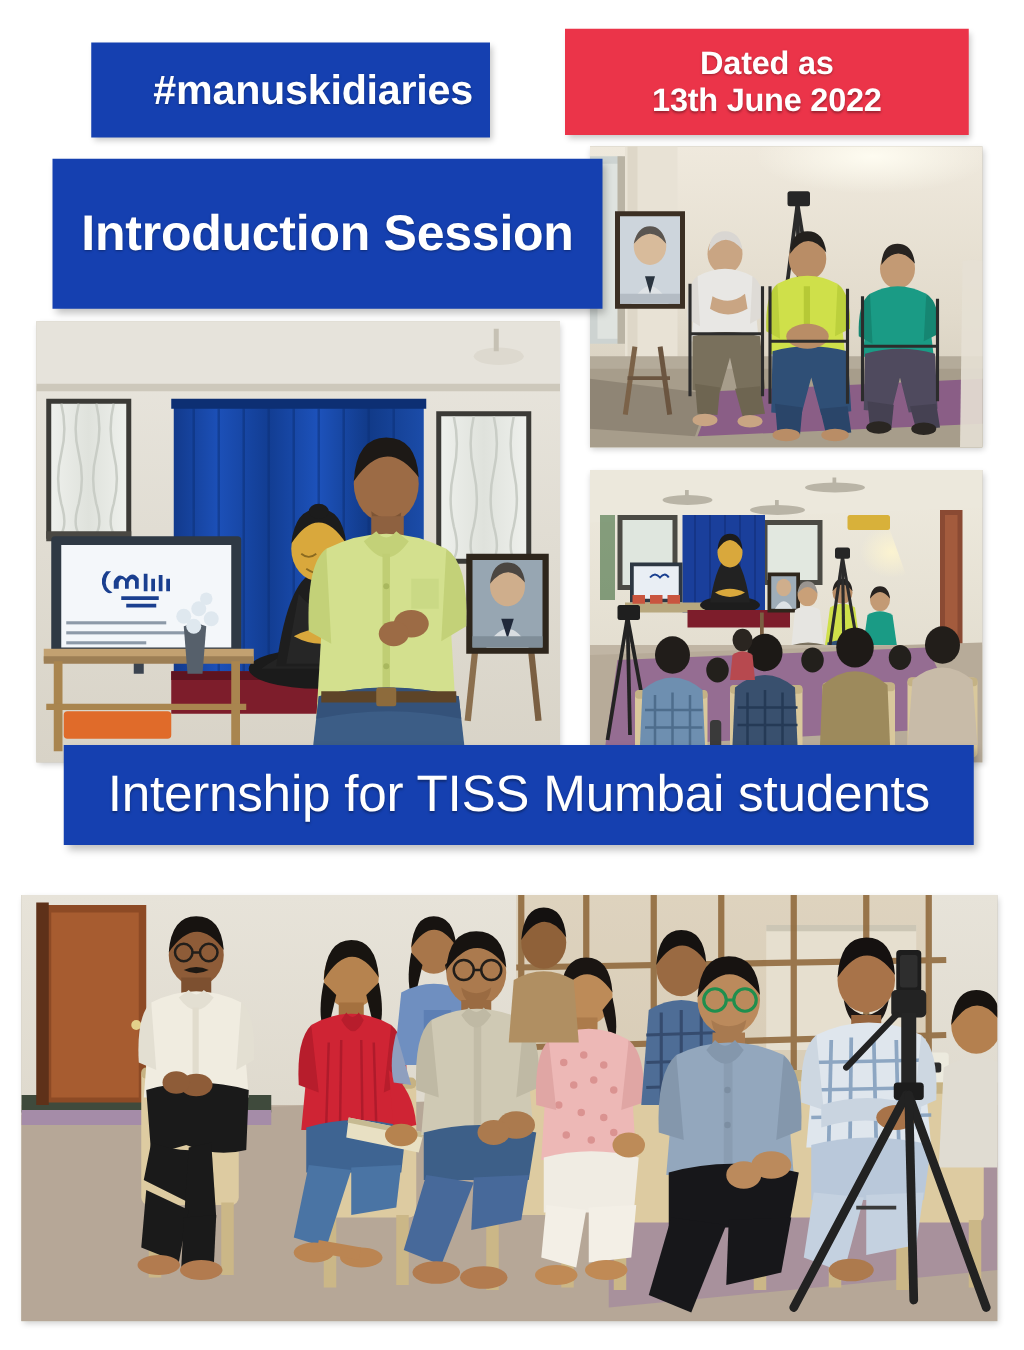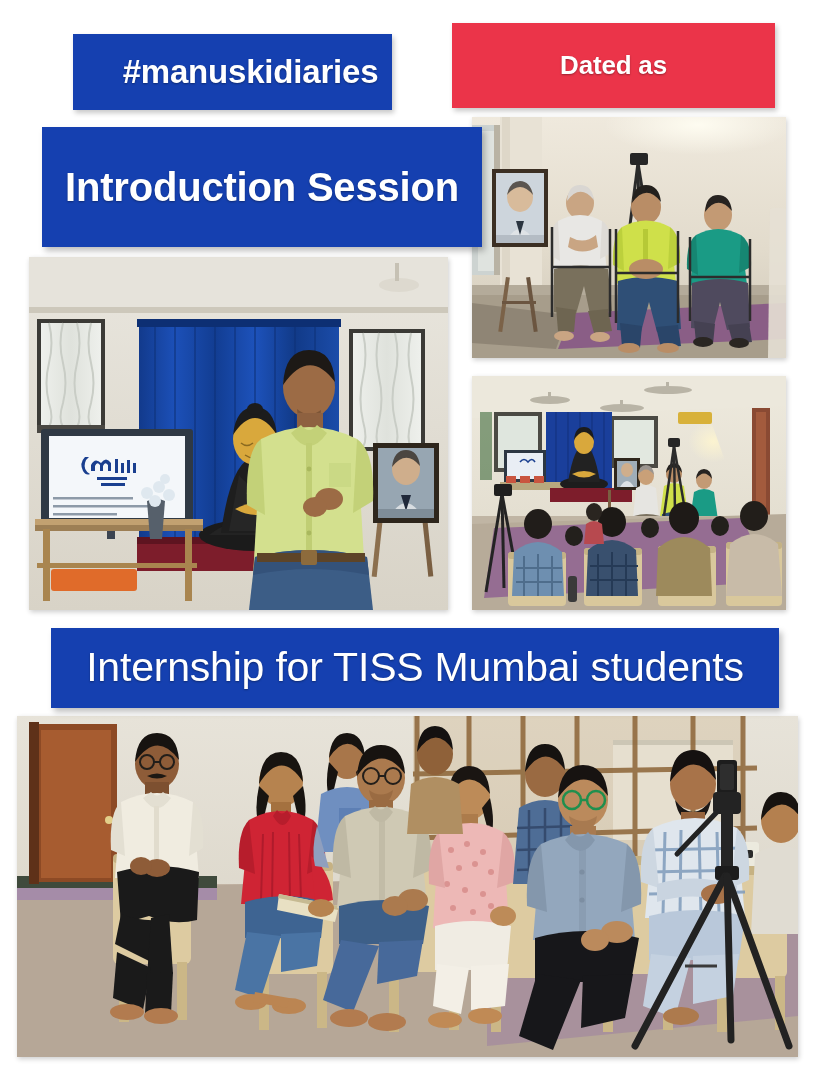--- a/index.html
+++ b/index.html
@@ -46,21 +46,21 @@
     font-size: 26px; font-weight: bold;
     box-shadow: 2px 3px 5px rgba(0,0,0,0.22);
   }
   #title-banner {
     left: 18px; top: 127px; width: 440px; height: 120px;
     font-size: 40px; font-weight: bold;
     box-shadow: 3px 4px 6px rgba(0,0,0,0.25);
     margin-left: 24px;
   }
   #subtitle-banner {
-    left: 51px; top: 628px; width: 728px; height: 80px;
+    left: 51px; top: 596px; width: 728px; height: 80px;
     font-size: 41px; font-weight: normal;
     box-shadow: 3px 4px 6px rgba(0,0,0,0.25);
   }
 
   
   .photo {
     position: absolute;
     overflow: hidden;
     background: #cfcabc;
     box-shadow: 1px 2px 5px rgba(0,0,0,0.20);
@@ -864,20 +864,21 @@
 
   </div>
 
   <div class="banner banner-blue" id="hashtag-banner">
     <span>#manuskidiaries</span>
   </div>
 
   <div class="banner banner-red" id="date-banner">
     <span>
       <span>Dated as</span><br>
+      <span>13th June 2022</span>
     </span>
   </div>
 
   <div class="banner banner-blue" id="title-banner">
     <span>Introduction Session</span>
   </div>
 
   <div class="banner banner-blue" id="subtitle-banner">
     <span>Internship for TISS Mumbai students</span>
   </div>

